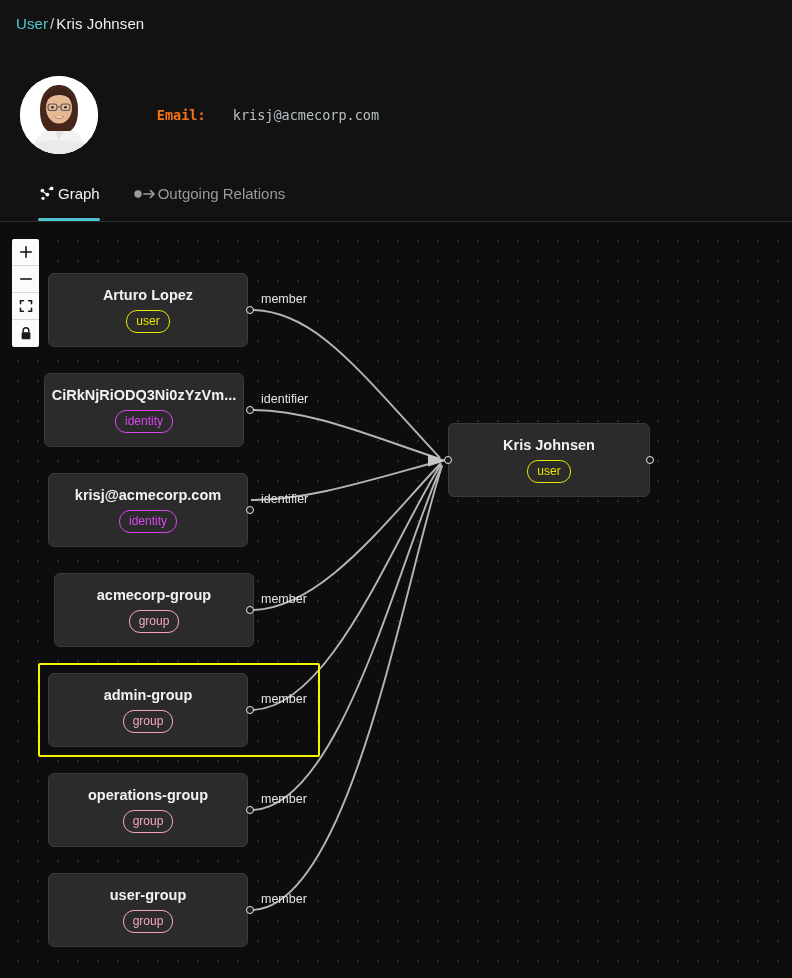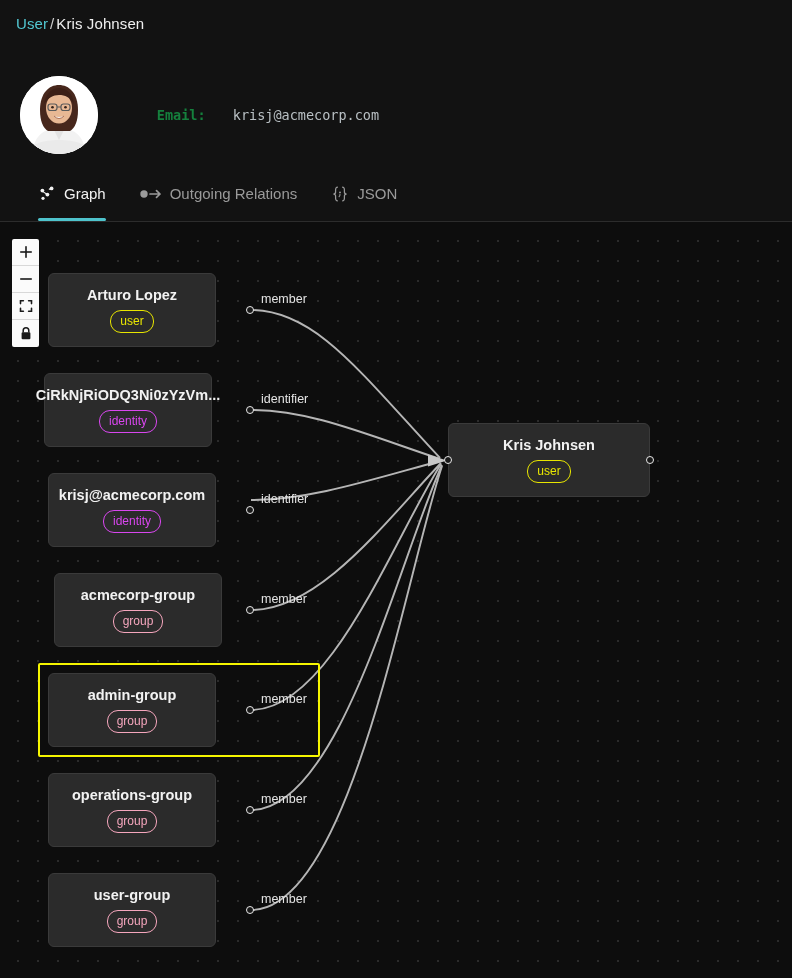--- a/index.html
+++ b/index.html
@@ -27,31 +27,31 @@
     width: 78px; height: 78px; border-radius: 50%;
     overflow: hidden; background: #ffffff;
   }
   #avatar .ph { position: absolute; inset: 0; }
   #meta {
     position: absolute; left: 108px; top: 12px;
     font-family: "DejaVu Sans Mono", monospace;
     font-size: 13.5px; line-height: 25px;
   }
   #meta .row { white-space: pre; }
-  #meta .lbl { color: #15803d; font-weight: bold; display: inline-block; width: 76px; }
+  #meta .lbl { color: #f97316; font-weight: bold; display: inline-block; width: 76px; }
   #meta .val { color: #b9c0c4; }
 
   
   #tabs {
     position: absolute; left: 0; top: 166px; width: 792px; height: 56px;
     border-bottom: 1px solid #2c2c2c;
     display: flex; align-items: center;
   }
   .tab {
-    display: flex; align-items: center; gap: 8px;
+    display: flex; align-items: center; gap: 2px;
     height: 55px; padding: 0 0 0 0; margin-right: 34px;
     color: #9a9a9a; font-size: 15px; cursor: pointer;
     position: relative; white-space: nowrap;
   }
   .tab:first-child { margin-left: 38px; }
   .tab.active { color: #f2f2f2; }
   .tab.active::after {
     content: ""; position: absolute; left: 0; right: 0; bottom: 0;
     height: 3px; background: #4ec3cc; border-radius: 2px;
   }
@@ -79,21 +79,21 @@
   .zbtn {
     width: 27px; height: 27px; background: #fbfbfb;
     display: flex; align-items: center; justify-content: center;
     border-bottom: 1px solid #d8d8d8; cursor: pointer;
   }
   .zbtn:last-child { border-bottom: none; }
   .zbtn svg { display: block; }
 
   
   .node {
-    position: absolute; width: 168px; height: 74px;
+    position: absolute; width: 200px; height: 74px;
     background: #2b2b2b; border: 1px solid #3a3a3a; border-radius: 6px;
     display: flex; flex-direction: column; align-items: center;
     justify-content: center; gap: 7px; z-index: 20;
   }
   .node .title {
     color: #f2f2f2; font-size: 14.5px; font-weight: bold;
     max-width: 186px; overflow: hidden; text-overflow: ellipsis;
     white-space: nowrap; text-align: center;
   }
   .badge {
@@ -193,31 +193,20 @@
   <div class="tab">
     <span class="ic" style="width:22px">
       <svg width="22" height="12" viewBox="0 0 22 12" fill="#9a9a9a">
         <circle cx="4" cy="6" r="3.7"></circle>
         <path d="M10 6 L20 6 M16.5 2.6 L20 6 L16.5 9.4" stroke="#9a9a9a" stroke-width="1.7" fill="none" stroke-linecap="round" stroke-linejoin="round"></path>
       </svg>
     </span>
     <span>Outgoing Relations</span>
   </div>
 
-  <div class="tab">
-    <span class="ic">
-      <svg width="18" height="16" viewBox="0 0 18 16">
-        <path d="M6.4 1.2 C4.2 1.2 4.6 4.4 4.6 6 C4.6 7.2 3.4 8 2.4 8 C3.4 8 4.6 8.8 4.6 10 C4.6 11.6 4.2 14.8 6.4 14.8" fill="none" stroke="#9a9a9a" stroke-width="1.25" stroke-linecap="round"></path>
-        <path d="M11.6 1.2 C13.8 1.2 13.4 4.4 13.4 6 C13.4 7.2 14.6 8 15.6 8 C14.6 8 13.4 8.8 13.4 10 C13.4 11.6 13.8 14.8 11.6 14.8" fill="none" stroke="#9a9a9a" stroke-width="1.25" stroke-linecap="round"></path>
-        <circle cx="9" cy="6.4" r="0.95" fill="#9a9a9a"></circle>
-        <path d="M9 8.4 C9.1 9.4 8.6 10.1 8.1 10.6" fill="none" stroke="#9a9a9a" stroke-width="1.1" stroke-linecap="round"></path>
-      </svg>
-    </span>
-    <span>JSON</span>
-  </div>
 
 </div>
 
 <div id="canvas">
 
   <svg id="edges" xmlns="http://www.w3.org/2000/svg">
     <g fill="none" stroke="#c8c8c8" stroke-width="1.9" opacity=".9">
 
       <path d="M251 88 C315 88 360 150 440 236"></path>
 

